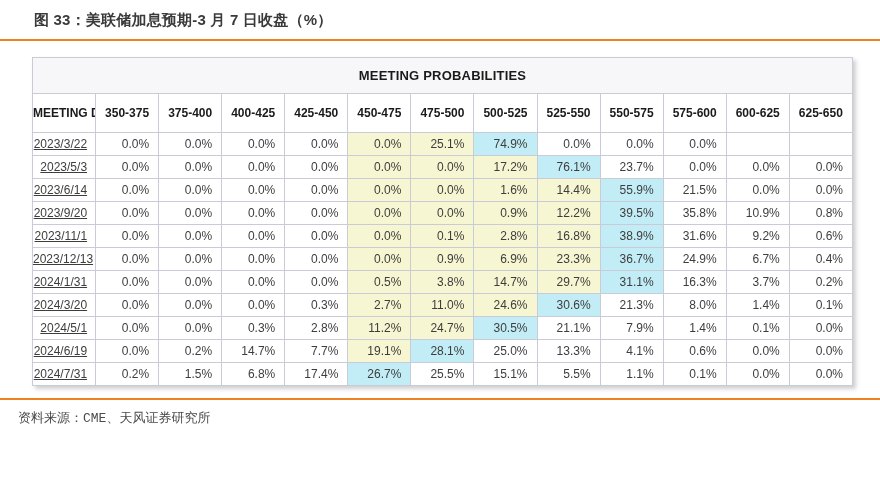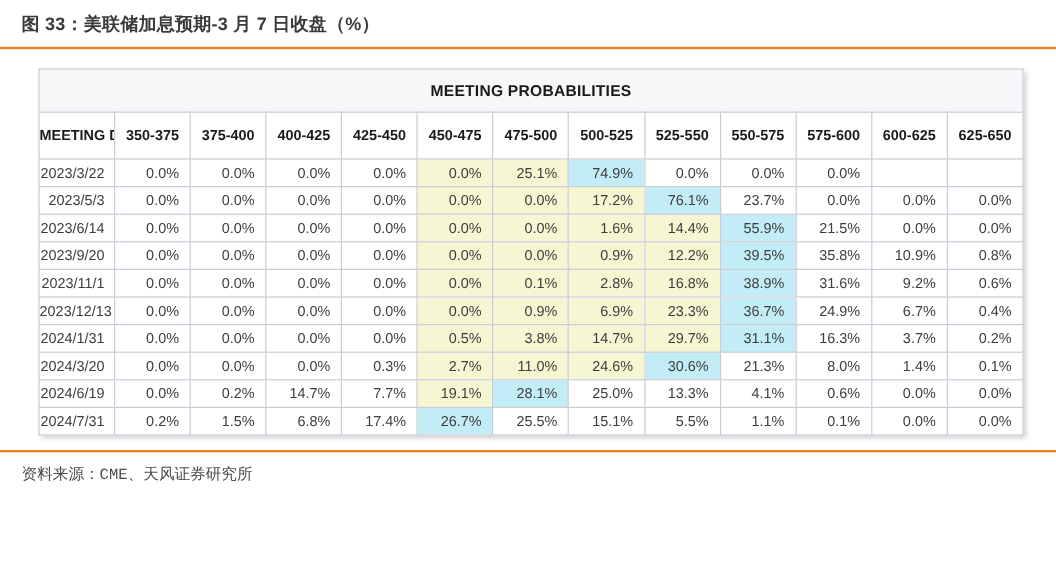--- a/index.html
+++ b/index.html
@@ -5,20 +5,21 @@
   * { margin: 0; padding: 0; box-sizing: border-box; }
   html, body { width: 880px; height: 477px; background: #ffffff; overflow: hidden; }
   body { font-family: "Liberation Sans", "DejaVu Sans", sans-serif; }
 
   .fig-title {
     padding: 11px 0 0 18px;
     font-size: 15px;
     font-weight: bold;
     color: #3a3a3a;
     letter-spacing: 0.2px;
+    margin-left: 16px;
   }
   .accent-rule {
     height: 2px;
     width: 880px;
     margin-top: 9px;
   }
   .accent-rule.bottom { margin-top: 12px; }
 
   .table-wrap {
     margin: 16px 0 0 32px;
@@ -56,21 +57,21 @@
     color: #1a1a1a;
     text-align: center;
   }
   tr.cols th:first-child { width: 109px; }
   td {
     height: 23px;
     text-align: right;
     padding-right: 9px;
     background: #ffffff;
   }
-  td.date { padding-right: 8px; }
+  td.date { padding-right: 8px; text-decoration: underline; }
   td.hl-y { background: var(--hl-y); }
   td.hl-c { background: var(--hl-c); }
 
   .source-note {
     margin: 9px 0 0 18px;
     font-size: 13px;
     color: #4a4a4a;
     font-family: Liberation Mono, monospace;
   }
 </style>
@@ -220,20 +221,35 @@
             <td class="hl-y">2.7%</td>
             <td class="hl-y">11.0%</td>
             <td class="hl-y">24.6%</td>
             <td class="hl-c">30.6%</td>
             <td>21.3%</td>
             <td>8.0%</td>
             <td>1.4%</td>
             <td>0.1%</td>
           </tr>
           <tr>
+            <td class="date">2024/5/1</td>
+            <td>0.0%</td>
+            <td>0.0%</td>
+            <td>0.3%</td>
+            <td>2.8%</td>
+            <td class="hl-y">11.2%</td>
+            <td class="hl-y">24.7%</td>
+            <td class="hl-c">30.5%</td>
+            <td>21.1%</td>
+            <td>7.9%</td>
+            <td>1.4%</td>
+            <td>0.1%</td>
+            <td>0.0%</td>
+          </tr>
+          <tr>
             <td class="date">2024/6/19</td>
             <td>0.0%</td>
             <td>0.2%</td>
             <td>14.7%</td>
             <td>7.7%</td>
             <td class="hl-y">19.1%</td>
             <td class="hl-c">28.1%</td>
             <td>25.0%</td>
             <td>13.3%</td>
             <td>4.1%</td>

